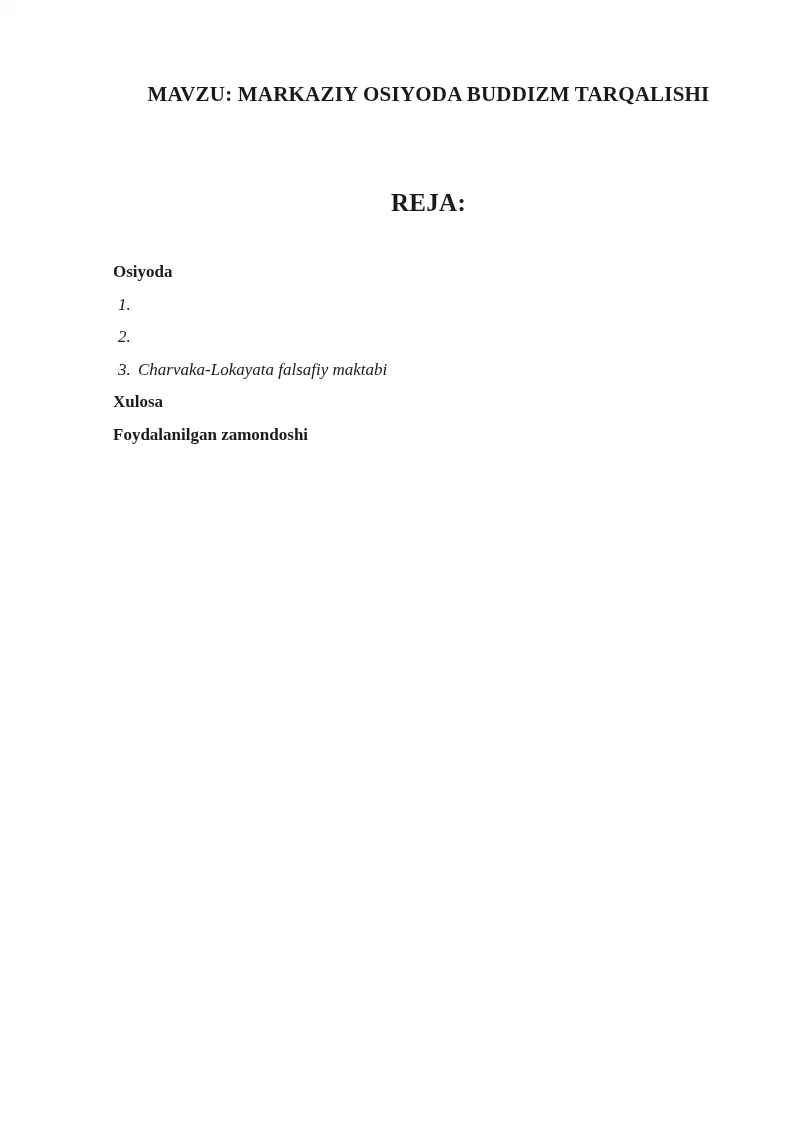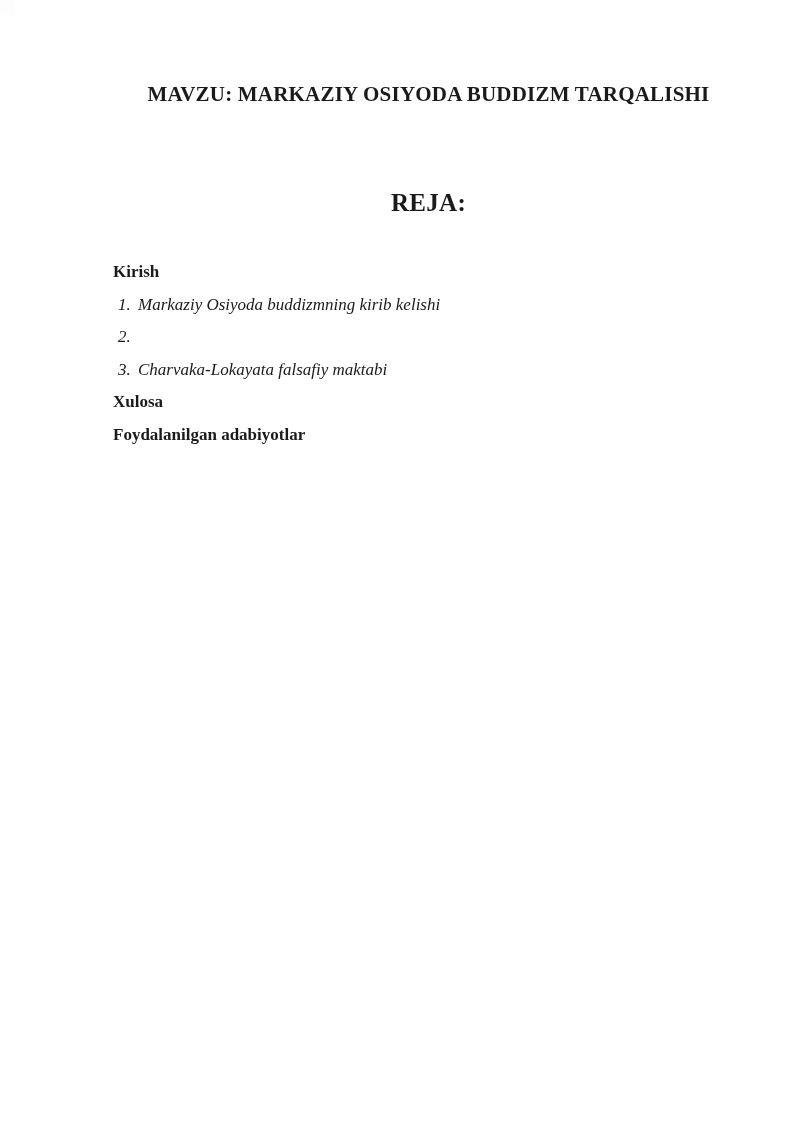--- a/index.html
+++ b/index.html
@@ -85,35 +85,34 @@
   <div class="corner-artifact"></div>
 
   <div class="doc-title">
     <span class="title-line">MAVZU: MARKAZIY OSIYODA BUDDIZM TARQALISHI</span>
   </div>
 
   <div class="reja-heading">REJA:</div>
 
   <div class="outline">
 
-    <div class="outline-line bold">Kirish</div>
+    <div class="outline-line bold">Osiyoda</div>
 
     <div class="outline-line numbered">
       <span class="item-number">1.</span>
-      <span class="item-text">Markaziy Osiyoda buddizmning kirib kelishi</span>
     </div>
 
     <div class="outline-line numbered">
       <span class="item-number">2.</span>
     </div>
 
     <div class="outline-line numbered">
       <span class="item-number">3.</span>
       <span class="item-text">Charvaka-Lokayata falsafiy maktabi</span>
     </div>
 
     <div class="outline-line bold">Xulosa</div>
 
-    <div class="outline-line bold">Foydalanilgan adabiyotlar</div>
+    <div class="outline-line bold">Foydalanilgan zamondoshi</div>
 
   </div>
 
 </div>
 
 </body></html>

